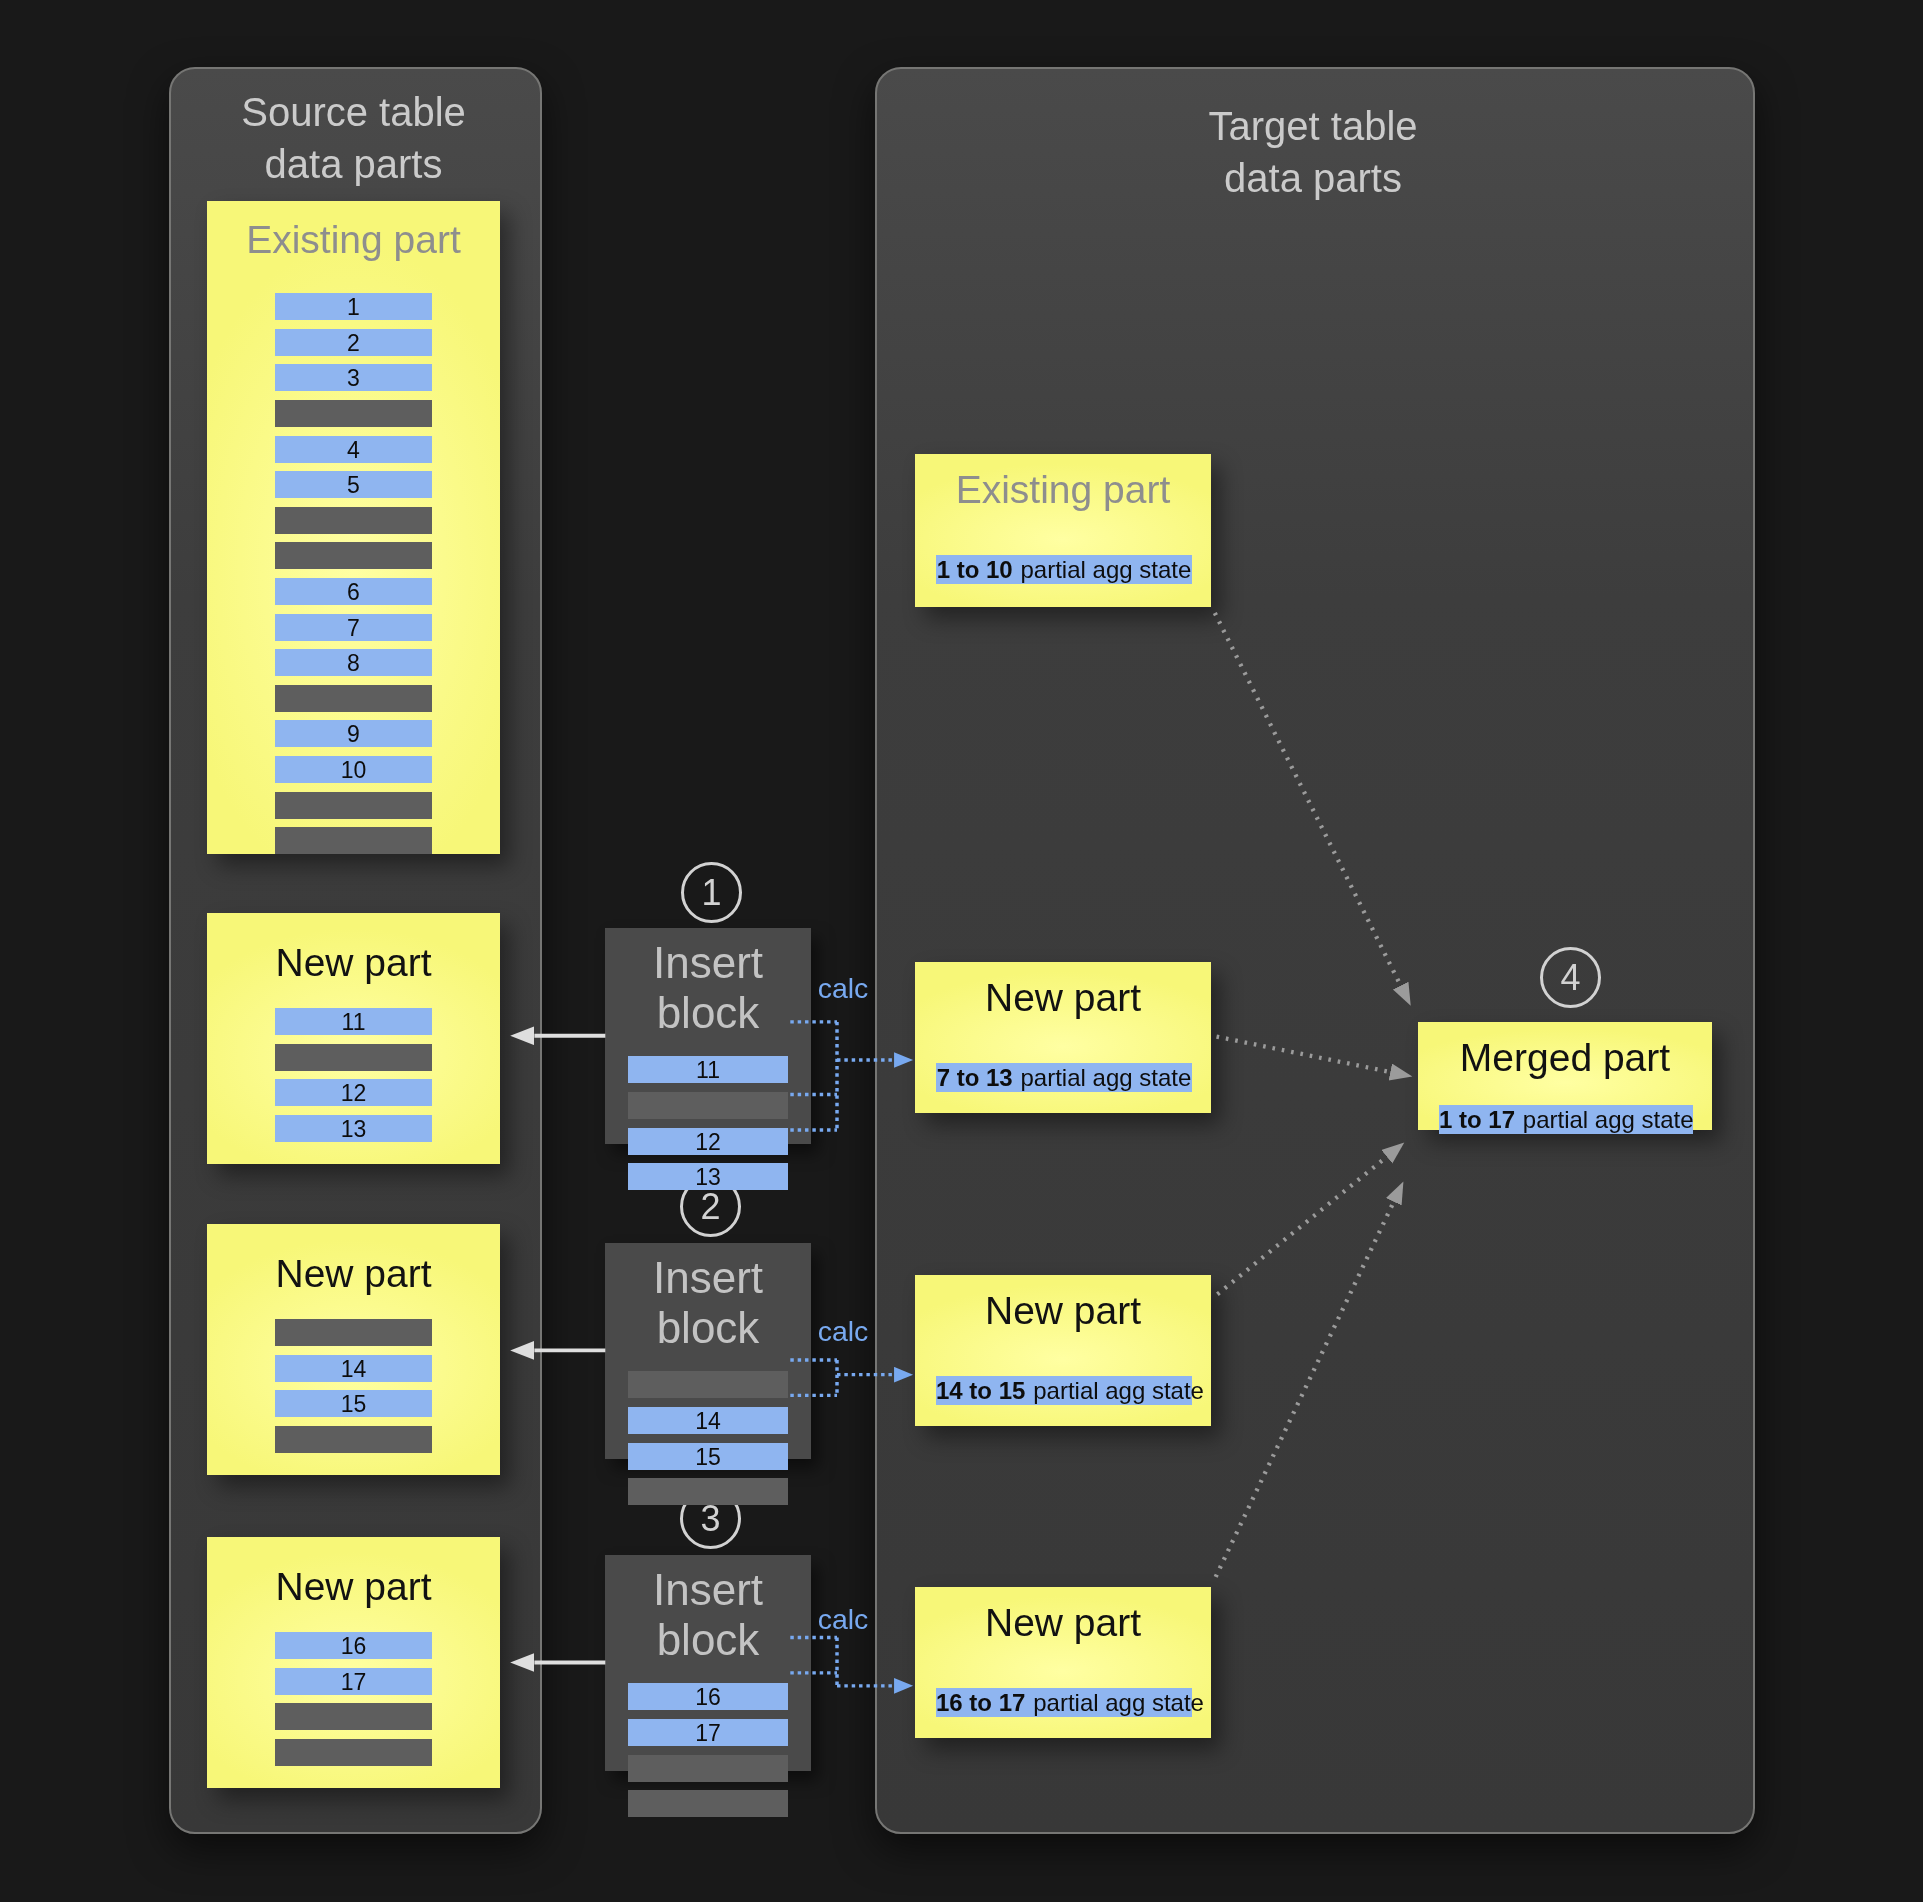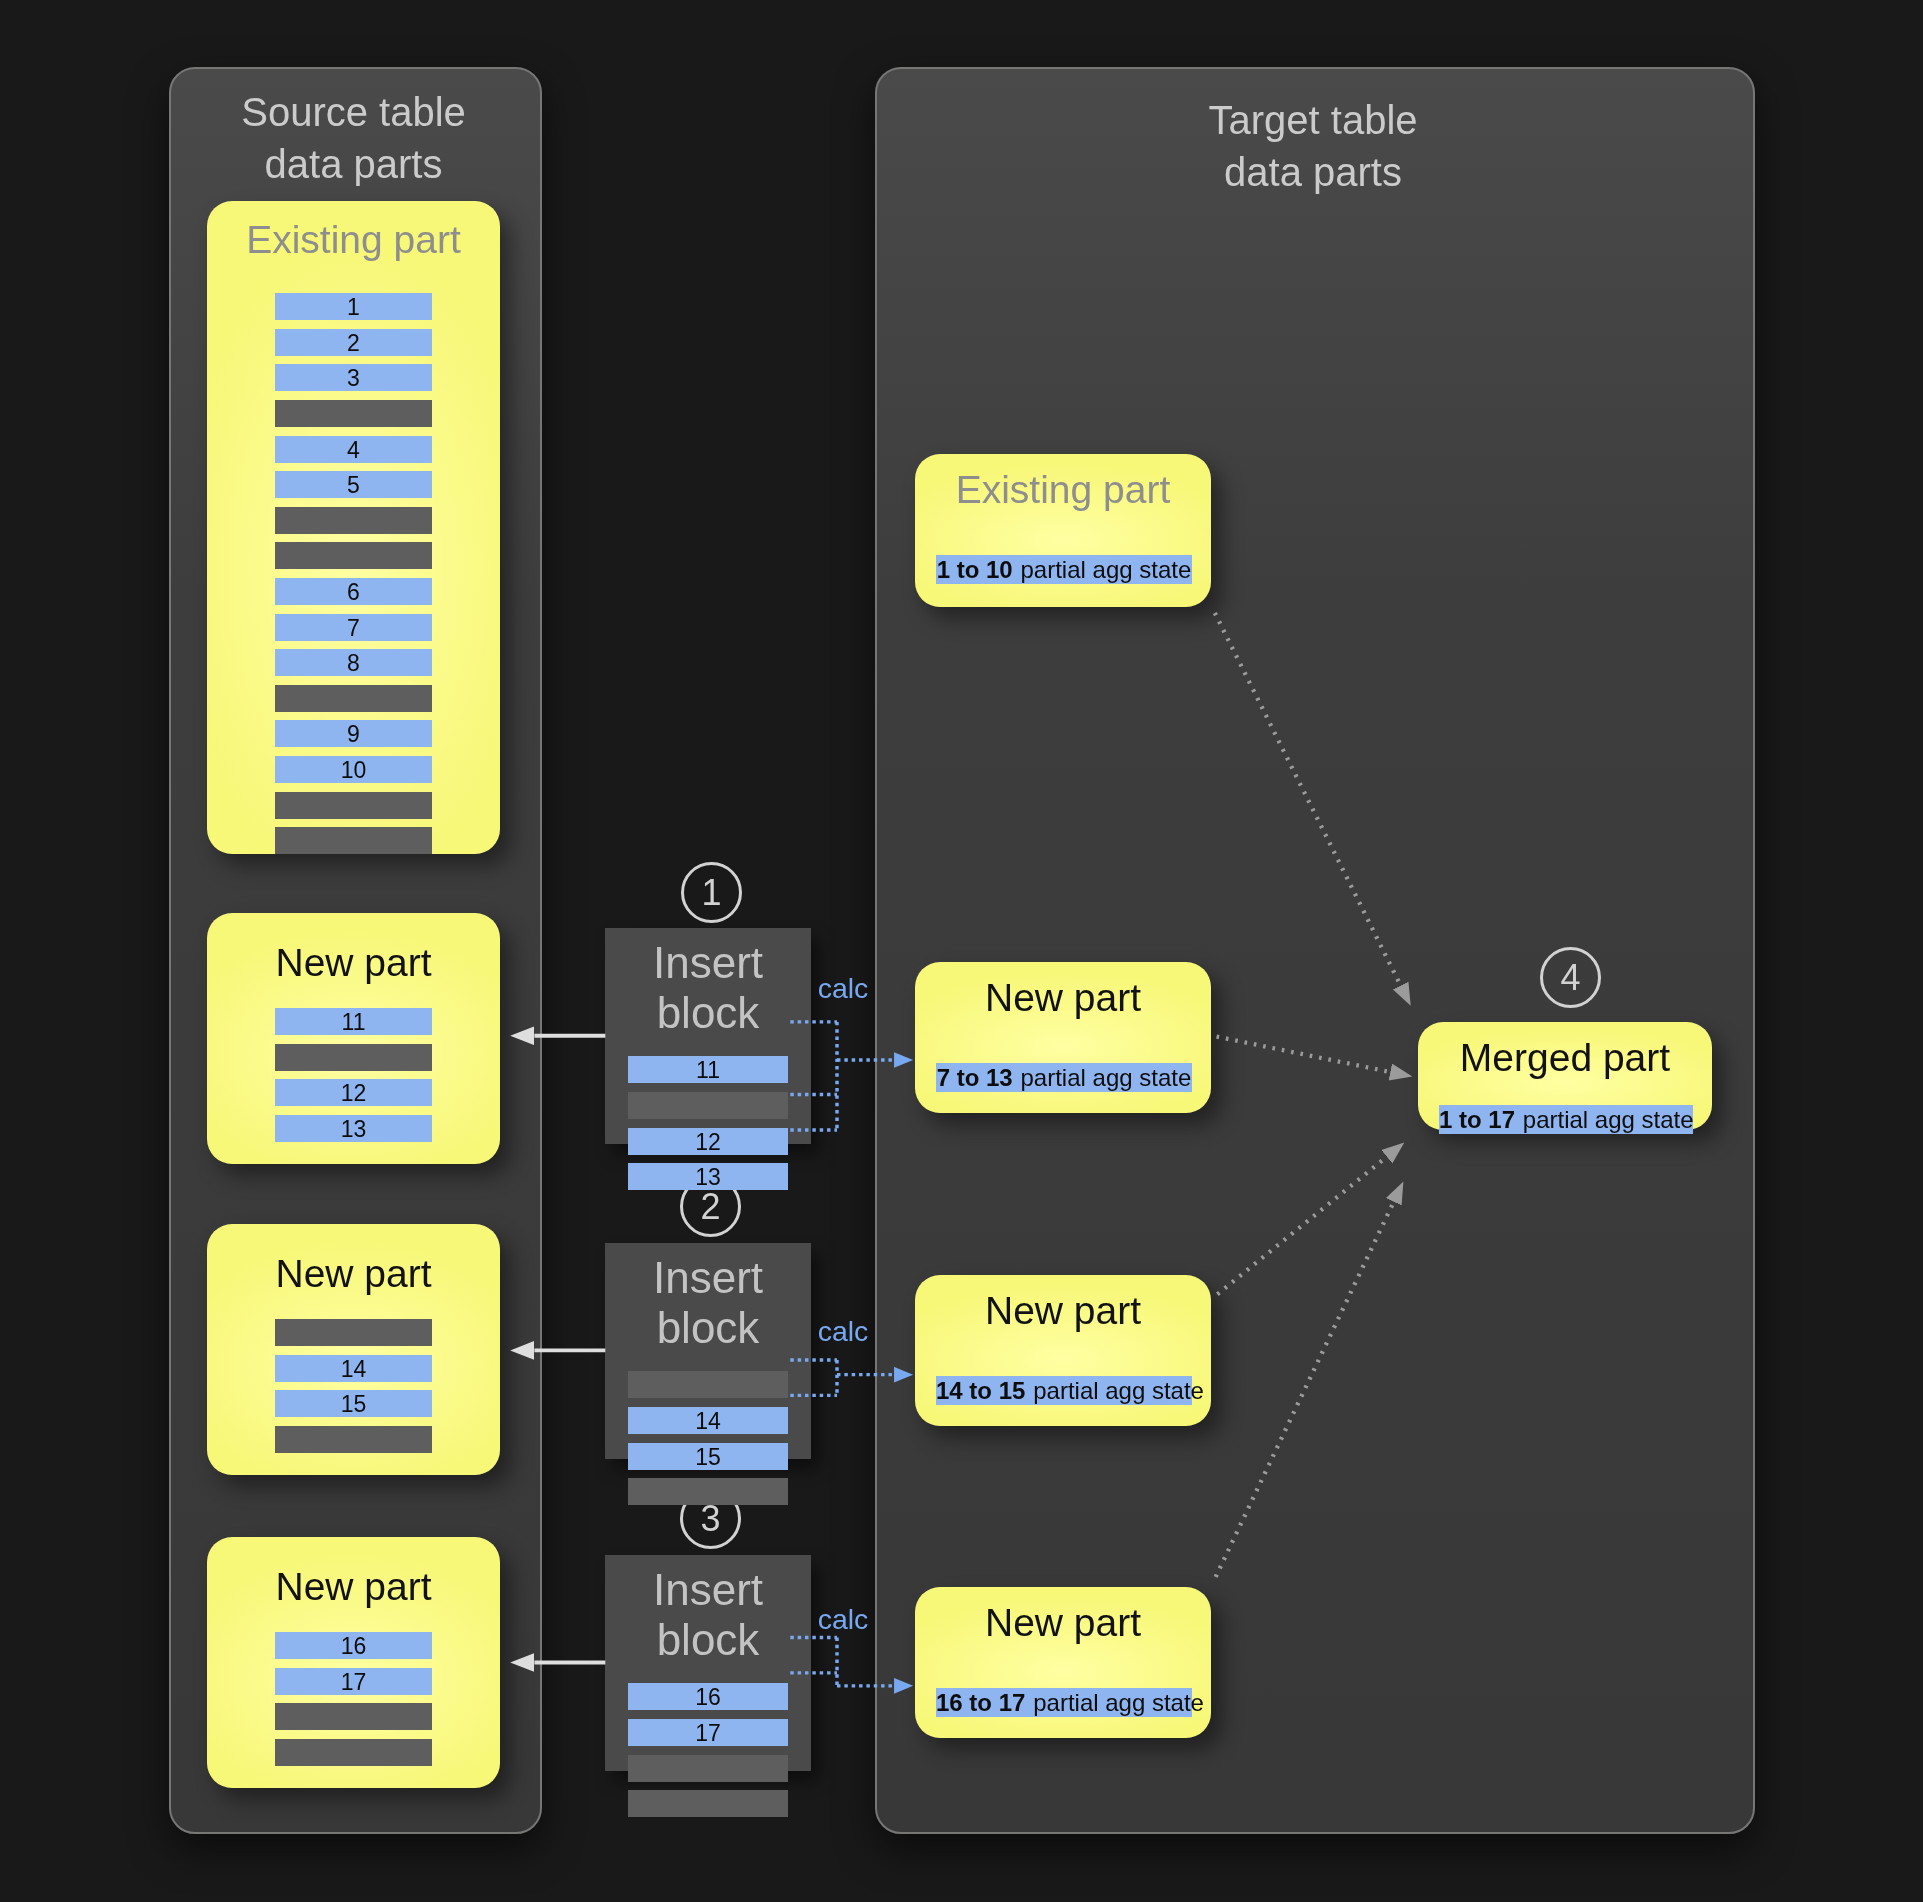--- a/index.html
+++ b/index.html
@@ -14,21 +14,20 @@
     box-shadow:0 15.6px 38px rgba(0,0,0,.55);
   }
   .panel-title{
     position:absolute;text-align:center;font-size:40px;color:#cbcbcb;
     line-height:1.3;
   }
   .ypart{
     position:absolute;text-align:center;
     background:radial-gradient(ellipse 62% 50% at 50% 56%,#ffffa2 0%,#f7f778 100%);
     box-shadow:10.4px 12px 21px rgba(0,0,0,.42);
-    border-radius:25px;
   }
   .ypart-title{font-size:39px;color:#121212;}
   .ypart-title.graytitle{color:#8e8e8e;}
   .src-existing .ypart-title{margin-top:17.3px;}
   .src-existing .rows{margin-top:31px;}
   .src-np .ypart-title{margin-top:28px;}
   .src-np .rows{margin-top:23px;}
   .row{
     width:157px;height:27px;margin:0 auto 8.6px auto;
     font-size:23px;line-height:28px;color:#0d0d0d;
@@ -65,21 +64,21 @@
 
 <div class="canvas">
 
   <div class="panel" style="left:169px;top:67px;width:369px;height:1763px;"></div>
   <div class="panel" style="left:875px;top:67px;width:876px;height:1763px;"></div>
 
   <div class="panel-title" style="left:169px;top:86px;width:369px;">
     <div>Source table</div>
     <div>data parts</div>
   </div>
-  <div class="panel-title" style="left:875px;top:94px;width:876px;">
+  <div class="panel-title" style="left:875px;top:100px;width:876px;">
     <div>Target table</div>
     <div>data parts</div>
   </div>
 
   <div class="ypart src-existing" style="left:207px;top:201px;width:293px;height:653px;">
     <div class="ypart-title graytitle">Existing part</div>
     <div class="rows">
       <div class="row blue">1</div>
       <div class="row blue">2</div>
       <div class="row blue">3</div>

